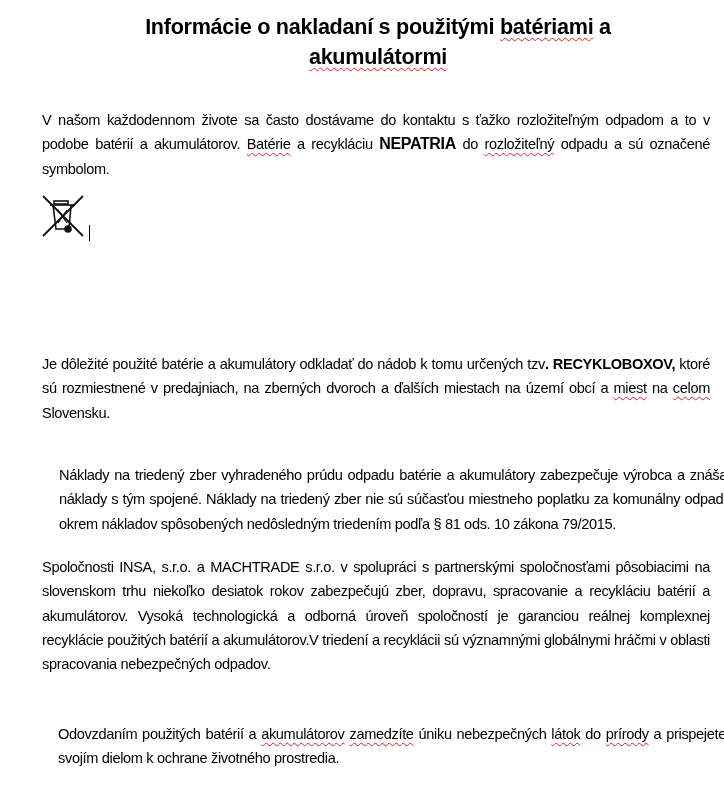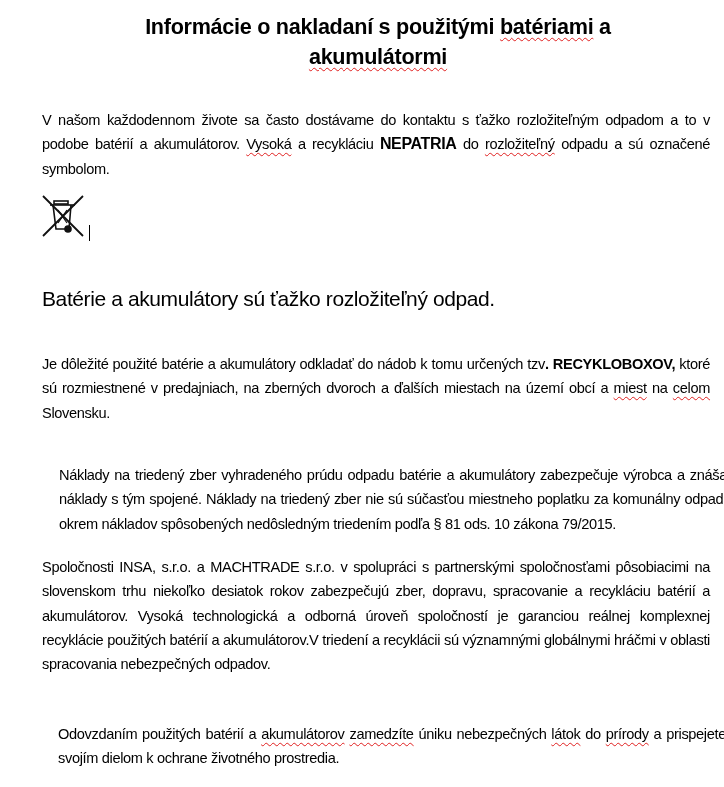--- a/index.html
+++ b/index.html
@@ -29,36 +29,35 @@
 <body>
 
 <div class="page">
 
   <div class="title">
     <span>Informácie o nakladaní s použitými </span><span class="sq">batériami</span><span> a</span><br>
     <span class="sq">akumulátormi</span>
   </div>
 
   <p class="para" style="top:108px; margin:0;">
-    <span>V našom každodennom živote sa často dostávame do kontaktu s ťažko rozložiteľným odpadom a to v podobe batérií a akumulátorov. </span><span class="sq">Vysoká</span><span> a recykláciu </span><span class="big">NEPATRIA</span><span> do </span><span class="sq">rozložiteľný</span><span> odpadu a sú označené symbolom.</span>
+    <span>V našom každodennom živote sa často dostávame do kontaktu s ťažko rozložiteľným odpadom a to v podobe batérií a akumulátorov. </span><span class="sq">Batérie</span><span> a recykláciu </span><span class="big">NEPATRIA</span><span> do </span><span class="sq">rozložiteľný</span><span> odpadu a sú označené symbolom.</span>
   </p>
 
   <svg class="icon" viewBox="0 0 46 46">
     <g fill="none" stroke="#111" stroke-width="1.6">
       <rect x="14" y="8" width="14" height="3"></rect>
       <path d="M10 12 H35"></path>
       <path d="M13 12 L16 36 H29 L31 12"></path>
       <path d="M18 17 L27 30 M27 17 L18 30" stroke-width="1.2"></path>
       <circle cx="28" cy="36" r="3" fill="#111"></circle>
       <path d="M3 3 L43 43 M43 3 L3 43" stroke-width="1.8"></path>
     </g>
   </svg>
   <div class="cursor"></div>
 
-  <div class="subhead">Batérie a akumulátory sú ťažko rozložiteľný odpad.</div>
 
   <p class="para" style="top:352px; margin:0;">
     <span>Je dôležité použité batérie a akumulátory odkladať do nádob k tomu určených tzv</span><span class="b">.</span>
     <span class="b">RECYKLOBOXOV,</span><span> ktoré sú rozmiestnené v predajniach, na zberných dvoroch a ďalších miestach na území obcí a </span><span class="sq">miest</span><span> na </span><span class="sq">celom</span><span> Slovensku.</span>
   </p>
 
   <p class="para" style="top:446px; margin:17px;">Náklady na triedený zber vyhradeného prúdu odpadu batérie a akumulátory zabezpečuje výrobca a znáša náklady s tým spojené. Náklady na triedený zber nie sú súčasťou miestneho poplatku za komunálny odpad, okrem nákladov spôsobených nedôsledným triedením podľa § 81 ods. 10 zákona 79/2015.</p>
 
   <p class="para" style="top:555px; margin:0;">Spoločnosti INSA, s.r.o. a MACHTRADE s.r.o. v spolupráci s partnerskými  spoločnosťami pôsobiacimi  na slovenskom trhu niekoľko desiatok rokov zabezpečujú zber, dopravu, spracovanie a recykláciu batérií a akumulátorov. Vysoká technologická a odborná úroveň spoločností je garanciou reálnej komplexnej recyklácie použitých batérií a akumulátorov.V triedení a recyklácii sú významnými globálnymi hráčmi v oblasti spracovania nebezpečných odpadov.</p>
 

